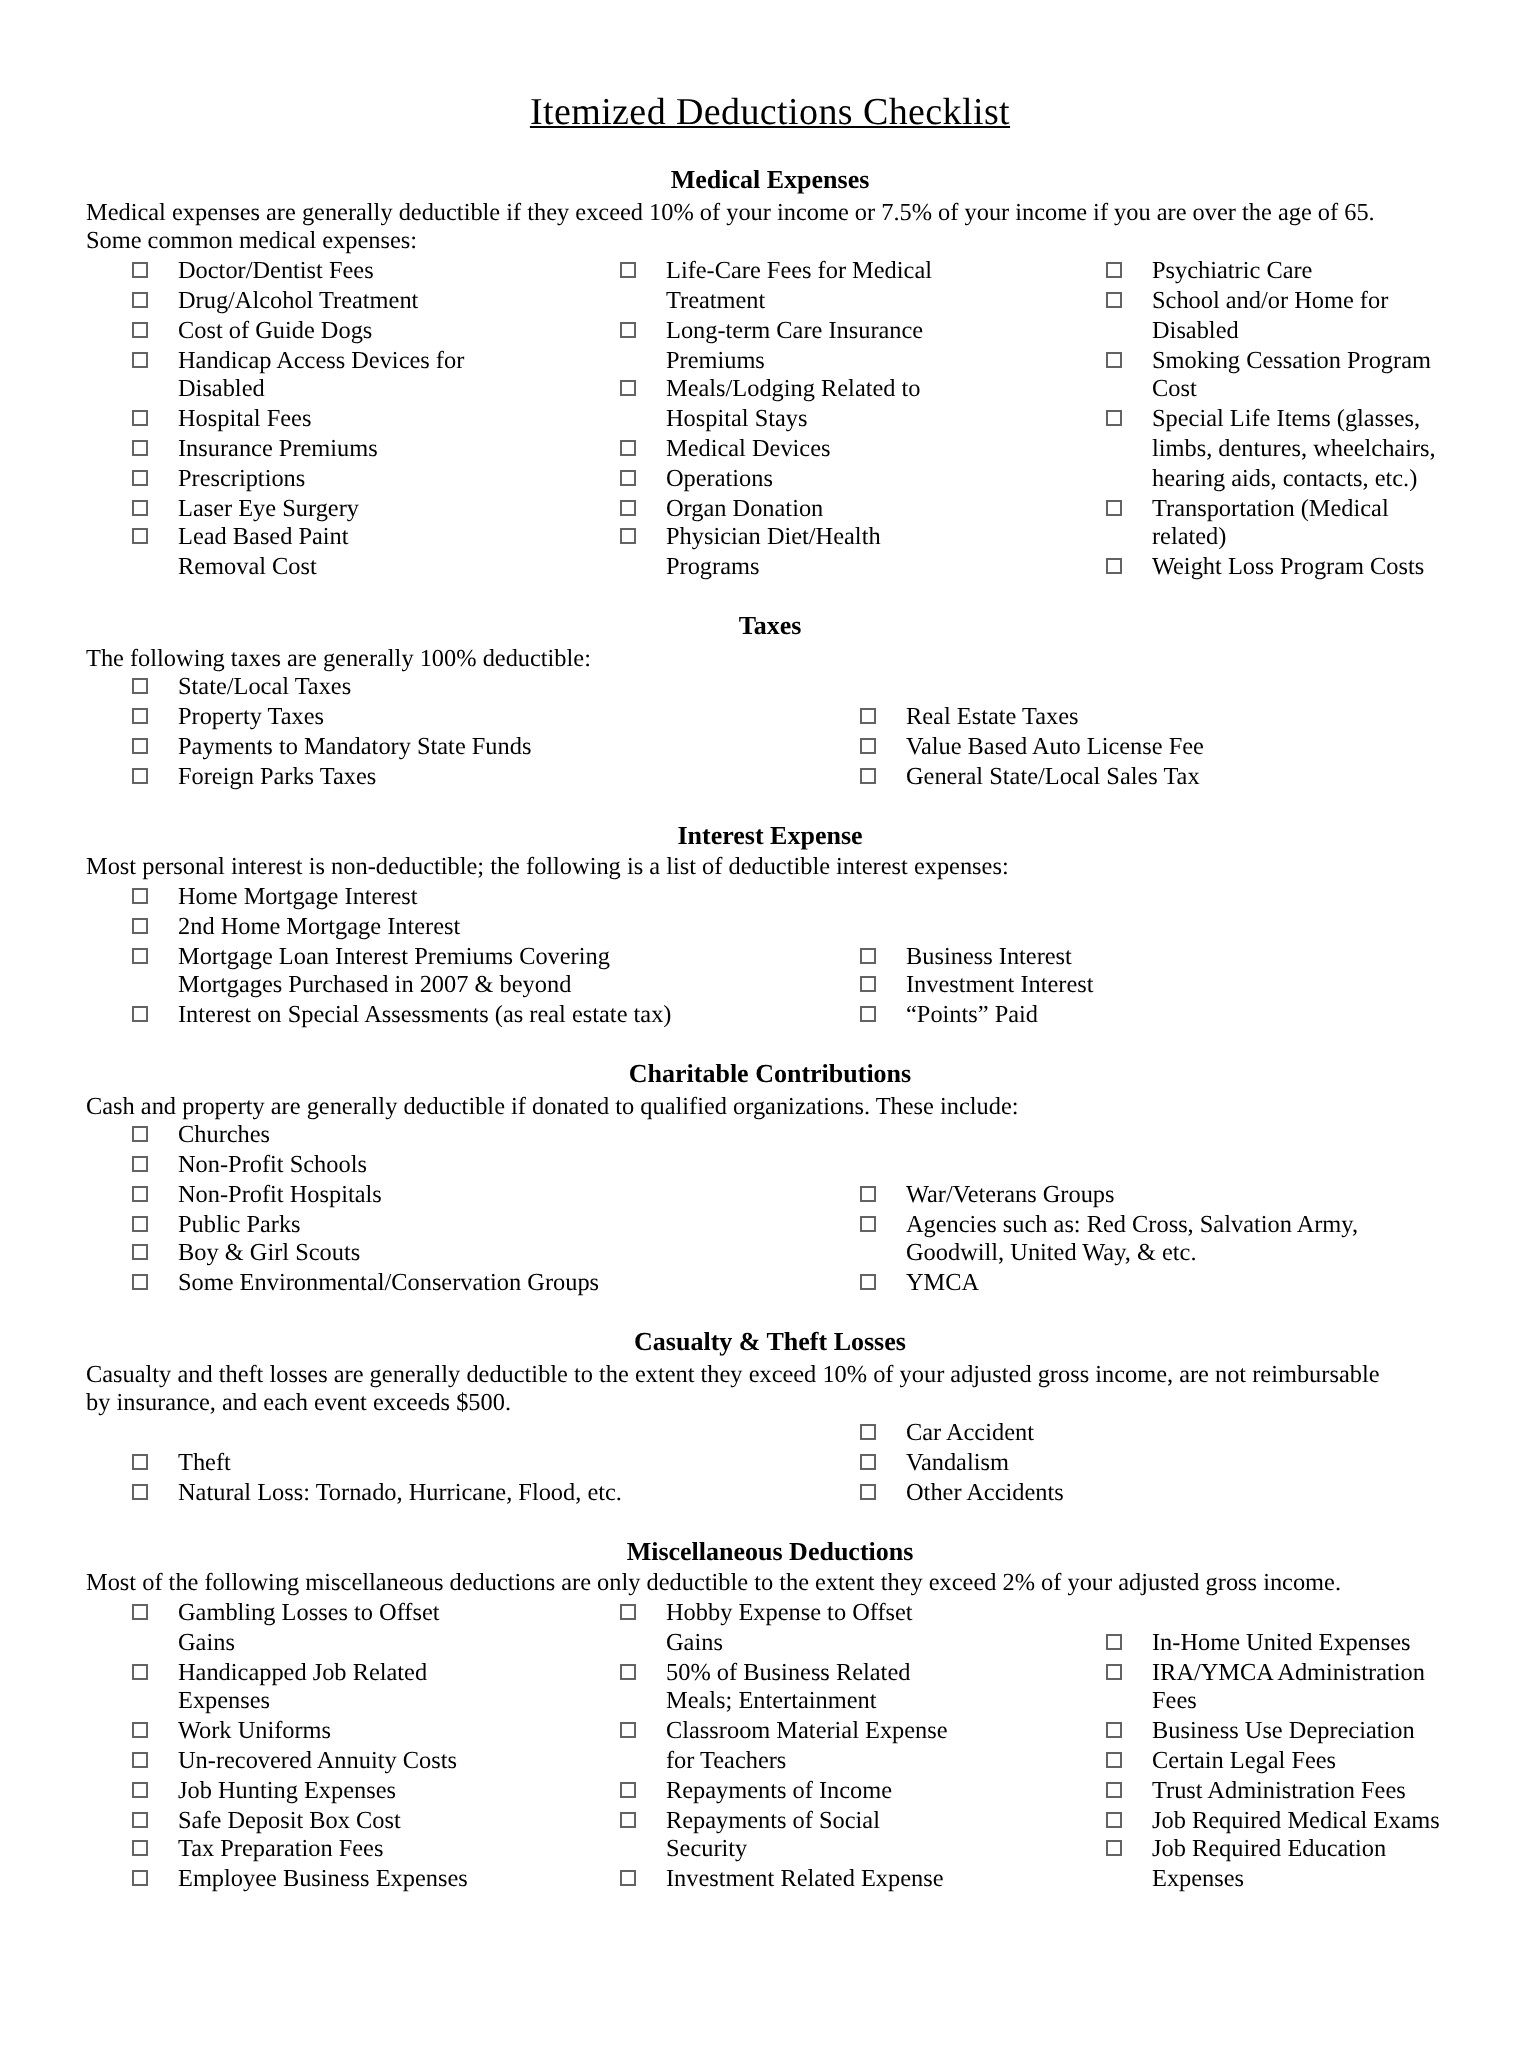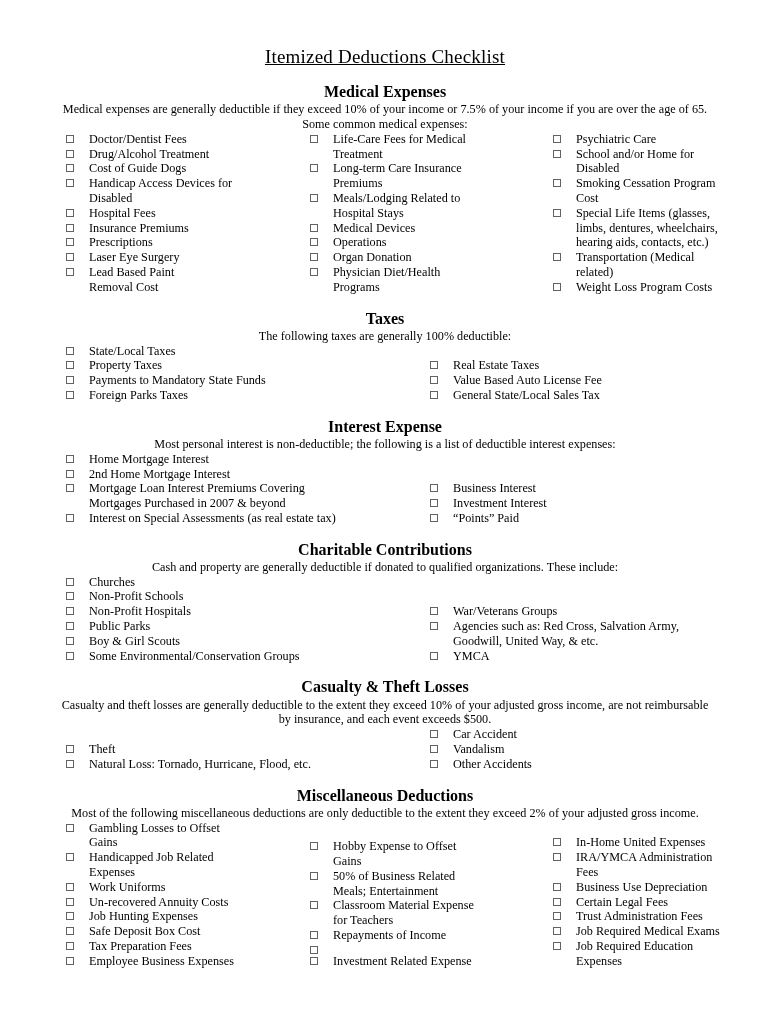--- a/index.html
+++ b/index.html
@@ -16,30 +16,29 @@
     text-align:center;
     font-size:19px;
     font-weight:normal;
     text-decoration:underline;
     letter-spacing:.2px;
   }
   .content{margin:0 43px;}
   .section .heading{
     margin:14px 0 1px 0;
     text-align:center;
-    font-size:16px;
+    font-size:13px;
     line-height:1.2;
     font-weight:bold;
   }
   .section .intro{
     margin:0;
     font-size:12.2px;
     line-height:14.8px;
     white-space:pre-line;
-    text-align:center;
   }
   .cols{display:flex;align-items:flex-end;}
   .cols-three .col:nth-child(1){width:244px;}
   .cols-three .col:nth-child(2){width:243px;}
   .cols-three .col:nth-child(3){width:197px;}
   .cols-two .col:nth-child(1){width:364px;}
   .cols-two .col:nth-child(2){width:320px;}
   .col{flex:0 0 auto;box-sizing:border-box;}
   .item{
     display:flex;
@@ -386,20 +385,22 @@
               <span class="box"></span>
               <span class="label">Classroom Material Expense
 for Teachers</span>
             </div>
             <div class="item">
               <span class="box"></span>
               <span class="label">Repayments of Income</span>
             </div>
             <div class="item">
               <span class="box"></span>
+              <span class="label">Repayments of Social
+Security</span>
             </div>
             <div class="item">
               <span class="box"></span>
               <span class="label">Investment Related Expense</span>
             </div>
           </div>
           <div class="col">
             <div class="item">
               <span class="box"></span>
               <span class="label">In-Home United Expenses</span>

